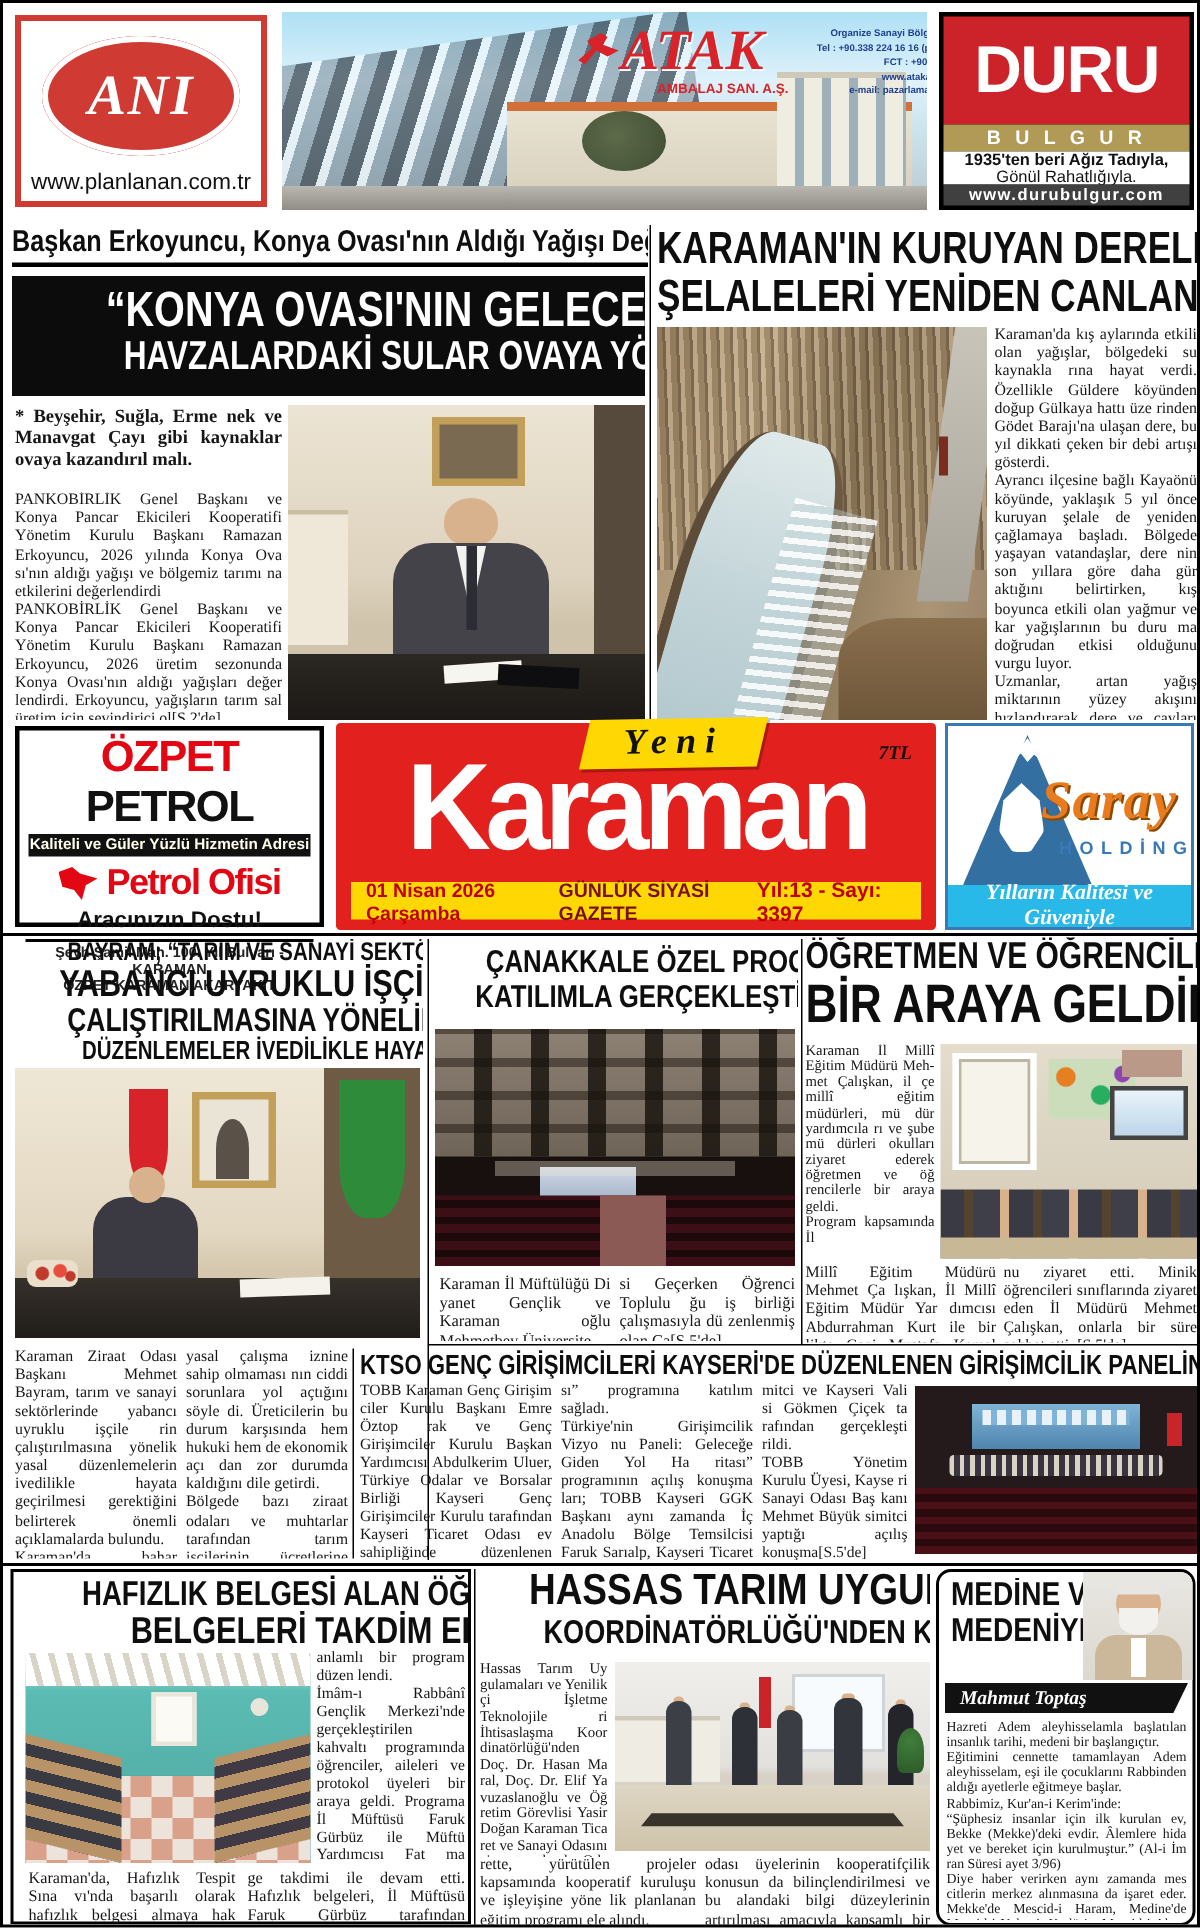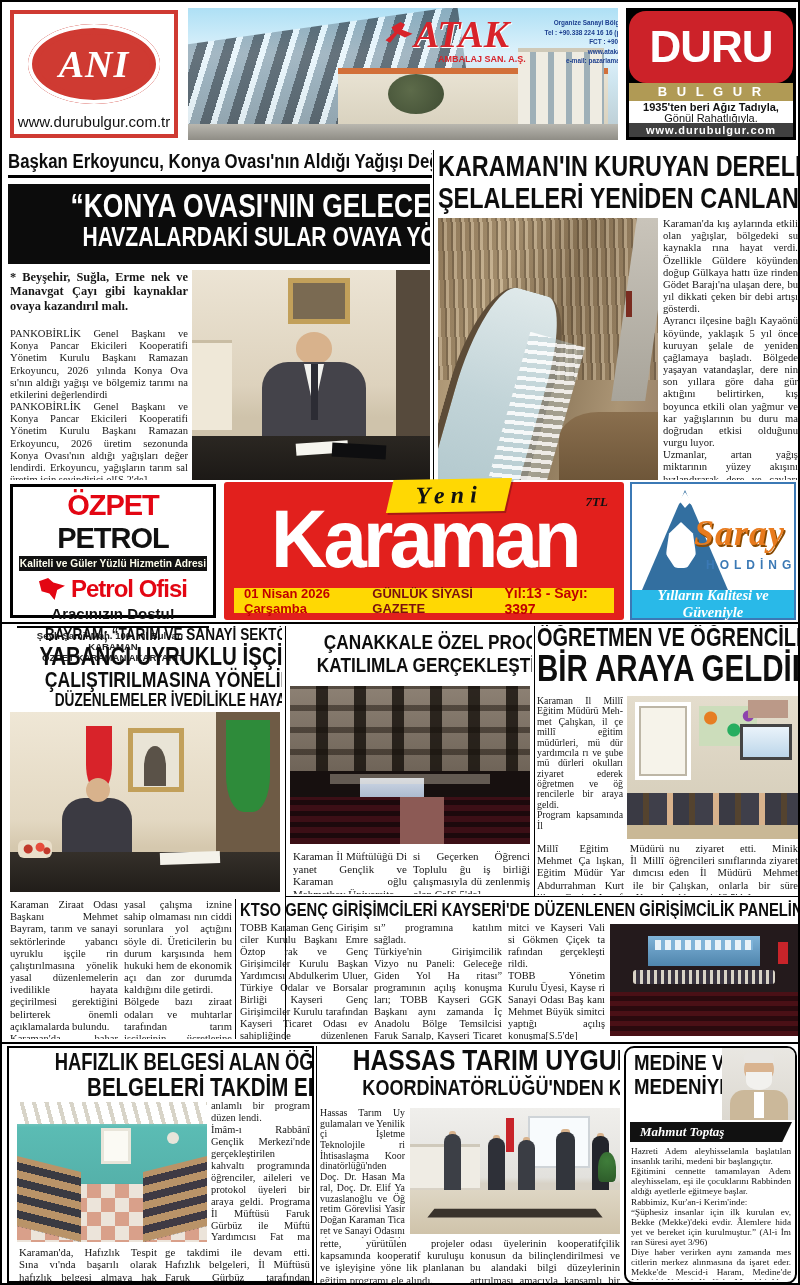--- a/index.html
+++ b/index.html
@@ -18,21 +18,21 @@
 </head>
 <body>
 
 <div class="page">
 
   <div class="abs" style="left:8px;top:8px;width:168px;height:128px;border:4px solid #cf3a32;background:#fff;">
     <div class="abs" style="left:14px;top:10px;width:132px;height:80px;background:#cf3a32;border-radius:50%;
                 box-shadow:inset 0 0 0 4px #fff, inset 0 0 0 10px #cf3a32;display:flex;align-items:center;justify-content:center;">
       <span style="color:#fff;font-weight:700;font-size:38px;font-family:'Liberation Serif',serif;font-style:italic;letter-spacing:1px;">ANI</span>
     </div>
-    <div class="abs ctr" style="left:0;right:0;bottom:4px;font-size:15px;color:#111;font-weight:500;">www.durubulgur.com.tr</div>
+    <div class="abs ctr" style="left:0;right:0;bottom:4px;font-size:15px;color:#111;font-weight:500;">www.planlanan.com.tr</div>
   </div>
 
   <div class="photo" style="left:186px;top:6px;width:430px;height:132px;background:linear-gradient(180deg,#aee0f5 0%,#dff2fb 35%,#cfe6f0 55%,#b9c9cf 100%);">
     <div class="abs" style="left:-40px;top:20px;width:320px;height:130px;background:repeating-linear-gradient(115deg,rgba(20,30,40,.75) 0 10px,rgba(240,248,252,.85) 10px 16px,rgba(90,110,125,.55) 16px 26px);transform:rotate(-8deg);opacity:.8;"></div>
     <div class="abs" style="left:150px;top:60px;width:270px;height:58px;background:linear-gradient(180deg,#e8e2d2,#d9d2bf);border-top:6px solid #d2703a;"></div>
     <div class="abs" style="left:330px;top:40px;width:86px;height:80px;background:repeating-linear-gradient(90deg,#efece2 0 12px,#9fb0b8 12px 18px);border-top:4px solid #cfc9b8;"></div>
     <div class="abs" style="left:200px;top:66px;width:56px;height:40px;background:radial-gradient(circle at 40% 40%,#5d6b4a,#3f4c33);border-radius:50%;"></div>
     <div class="abs" style="left:0;bottom:0;width:100%;height:16px;background:linear-gradient(180deg,#b9b7af,#8f8d86);"></div>
     <div class="abs" style="left:196px;top:14px;width:30px;height:26px;background:#d8232a;clip-path:polygon(55% 0,70% 10%,60% 30%,95% 45%,70% 60%,45% 45%,20% 80%,5% 70%,35% 40%,25% 20%);"></div>
     <div class="abs" style="left:226px;top:4px;font-family:'Liberation Serif',serif;font-style:italic;font-weight:700;font-size:38px;color:#d8232a;text-shadow:1px 1px 0 #fff;">ATAK</div>
@@ -40,21 +40,21 @@
     <div class="abs ctr" style="left:240px;top:8px;width:190px;font-size:6.4px;line-height:1.5;color:#1d3f8f;font-weight:700;text-align:center;left:242px;top:10px;transform:translateX(110px);width:170px;">
       <div>Organize Sanayi Bölgesi KARAMAN / TÜRKİYE</div>
       <div>Tel : +90.338 224 16 16 (pbx)   Faks : +90.338 224 16 20</div>
       <div>FCT : +90 533 626 04 32</div>
       <div>www.atakambalaj.com.tr</div>
       <div>e-mail: pazarlama@atakambalaj.com.tr</div>
     </div>
   </div>
 
   <div class="abs" style="left:624px;top:6px;width:170px;height:132px;background:#000;padding:3px;">
-    <div class="abs" style="left:3px;top:3px;right:3px;height:72px;background:#cc2229;display:flex;align-items:center;justify-content:center;border-radius:17px;">
+    <div class="abs" style="left:3px;top:3px;right:3px;height:72px;background:#cc2229;display:flex;align-items:center;justify-content:center;">
       <span style="color:#fff;font-weight:700;font-size:44px;letter-spacing:-1px;font-family:'Liberation Sans',sans-serif;">DURU</span>
     </div>
     <div class="abs ctr" style="left:3px;top:75px;right:3px;height:18px;background:#b09a55;color:#fff;font-weight:700;font-size:13px;letter-spacing:3px;line-height:18px;">B U L G U R</div>
     <div class="abs ctr" style="left:3px;top:93px;right:3px;height:22px;background:#fff;color:#111;font-size:11px;line-height:1.0;padding-top:1px;">
       <div><b>1935'ten beri Ağız Tadıyla,</b></div>
       <div>Gönül Rahatlığıyla.</div>
     </div>
     <div class="abs ctr" style="left:3px;bottom:3px;right:3px;height:14px;background:#404040;color:#fff;font-weight:700;font-size:11px;line-height:14px;letter-spacing:1px;">www.durubulgur.com</div>
   </div>
 

